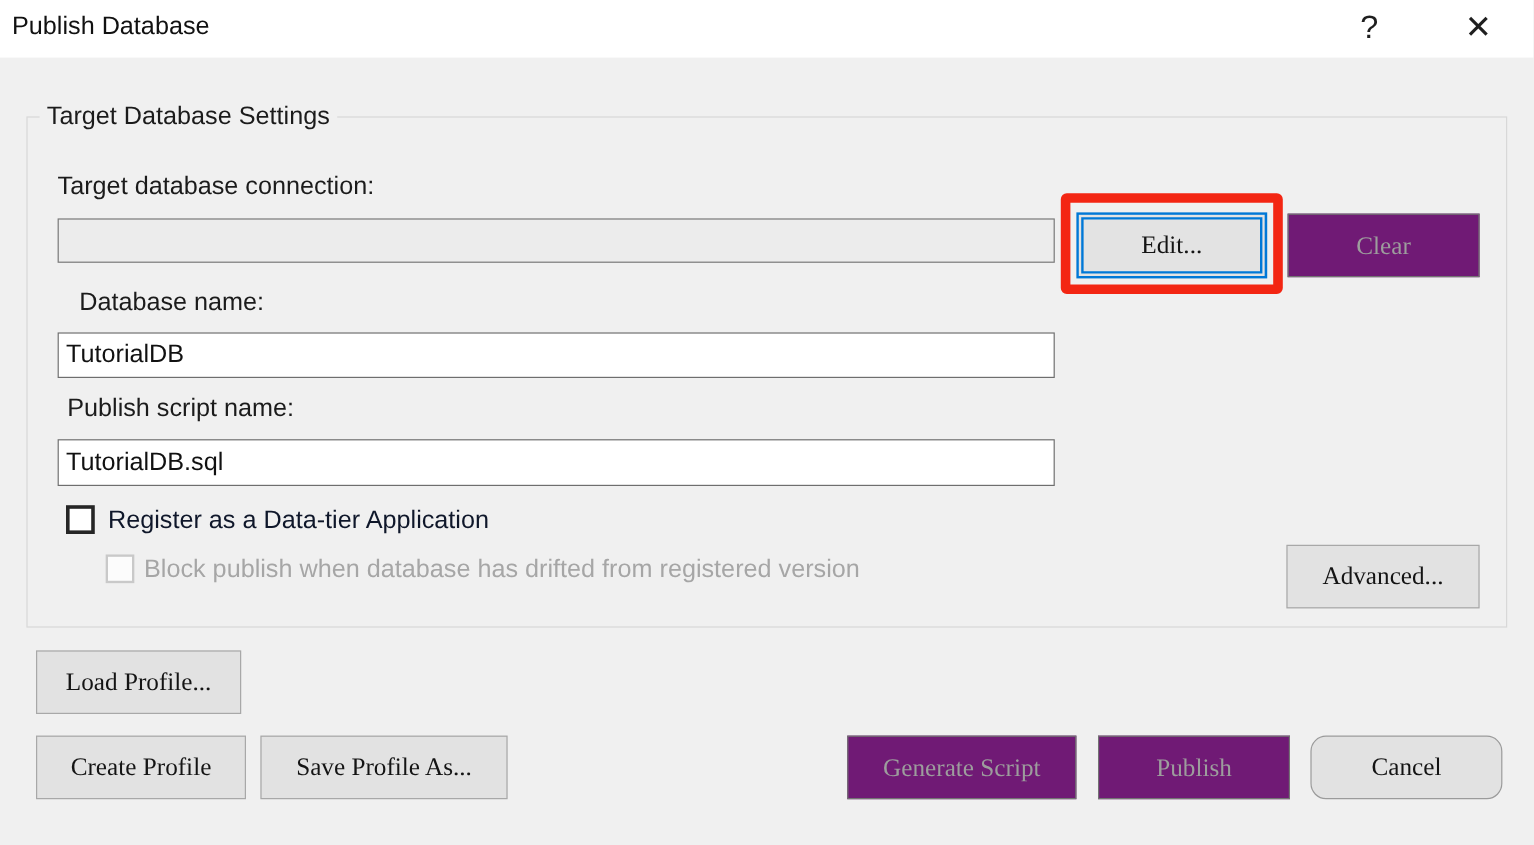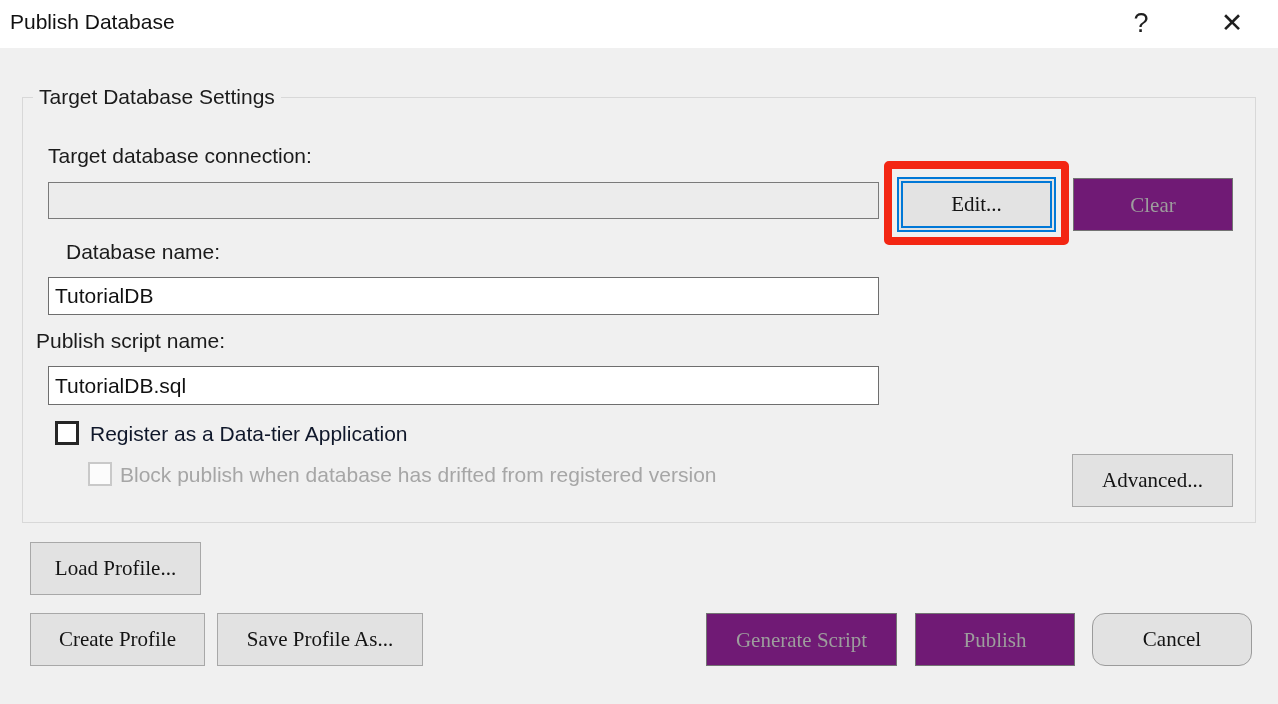--- a/index.html
+++ b/index.html
@@ -20,21 +20,21 @@
   .close-icon{left:1204px;top:0;width:56px;height:48px;line-height:46px;text-align:center;
     font-size:27px;font-weight:300;color:#1f1f1f;cursor:default;}
 
   
   .groupbox{left:22px;top:97px;width:1234px;height:426px;border:1px solid #d8d8d8;}
   .group-legend{left:33px;top:84px;padding:0 6px;background:#f0f0f0;font-size:21px;line-height:26px;}
 
   .field-label{font-size:21px;line-height:26px;color:#1b1b1b;}
   .lbl-connection{left:48px;top:143px;}
   .lbl-dbname{left:66px;top:239px;}
-  .lbl-script{left:36px;top:328px;}
+  .lbl-script{left:56px;top:328px;}
 
   .text-input{
     border:1px solid #6e6e6e;background:#ffffff;font-size:21px;
     font-family:"Liberation Sans","DejaVu Sans",sans-serif;
     padding:0 6px;color:#111;outline:none;
   }
   .conn-input{left:48px;top:182px;width:831px;height:37px;background:#ececec;border-color:#7a7a7a;}
   .dbname-input{left:48px;top:277px;width:831px;height:38px;}
   .script-input{left:48px;top:366px;width:831px;height:39px;}
 

